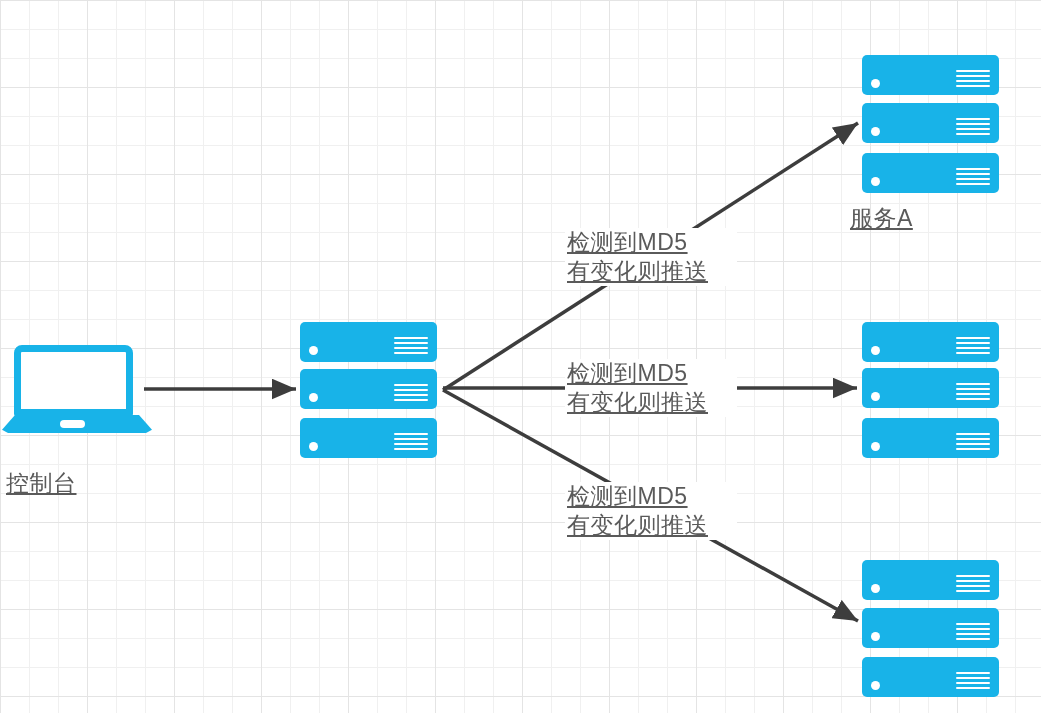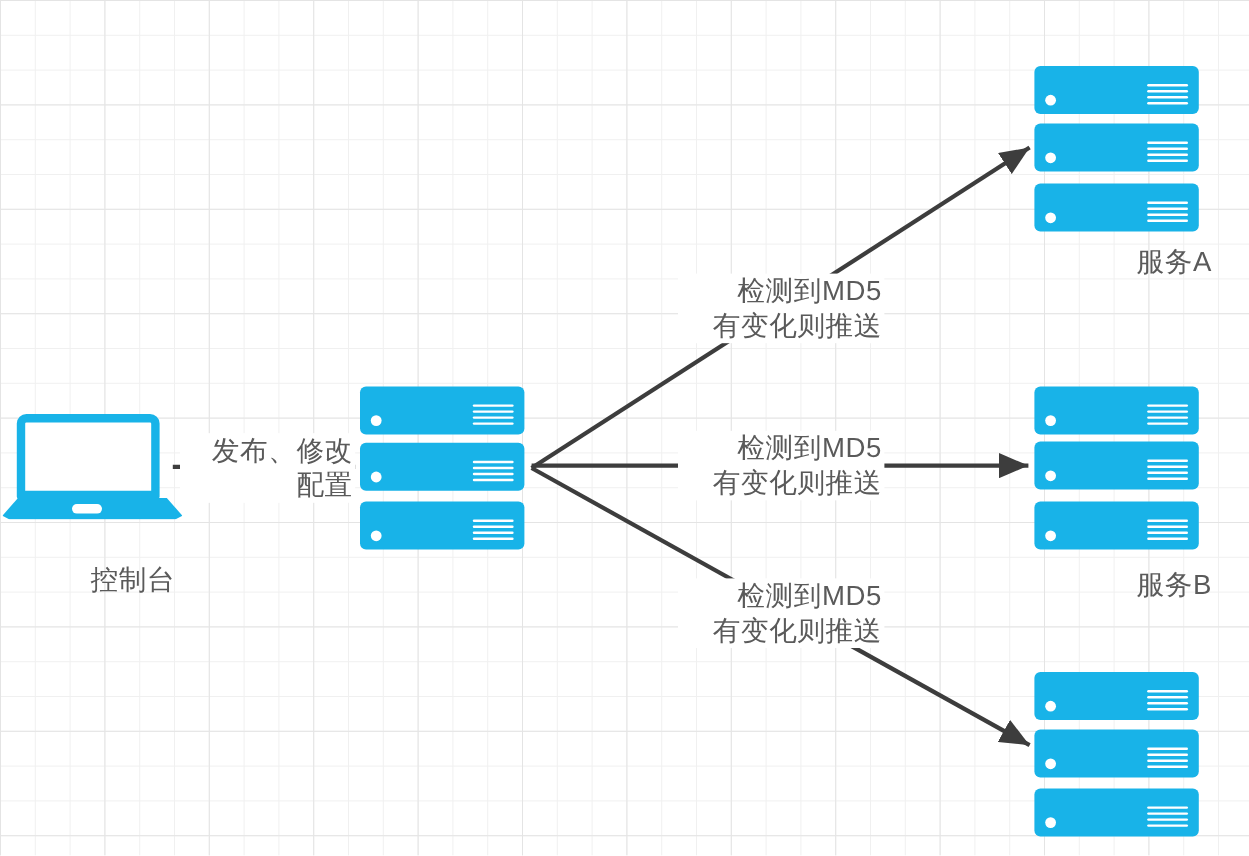--- a/index.html
+++ b/index.html
@@ -53,22 +53,22 @@
     clip-path:polygon(13px 0, calc(100% - 13px) 0, 100% 82%, 96% 100%, 4% 100%, 0 82%);
   }
   .laptop-notch{
     position:absolute;left:60px;top:420px;width:25px;height:8px;
     background:#ffffff;border-radius:4px;
   }
 
   
   .node-label,.edge-label{
     position:absolute;z-index:3;color:var(--text);
-    font-size:23px;line-height:29px;text-align:right;
-    white-space:pre-line;letter-spacing:0.5px;
+    font-size:23px;line-height:29px;text-align:left;
+    white-space:pre-line;letter-spacing:0.5px;text-decoration:underline;
   }
   .edge-label{background:var(--label-bg);padding:0 2px;}
 </style>
 </head>
 <body>
 
 <div class="canvas">
 
   <svg class="edges">
     <defs>
@@ -172,21 +172,20 @@
     <div class="server" style="top:96px">
       <span class="dot"></span>
       <span class="slots">
           <i></i>
           <i></i>
           <i></i>
           <i></i>
         </span>
     </div>
   </div>
-  <div class="node-label" style="left:850px;top:473px;width:160px">服务B</div>
 
   <div class="server-group" style="left:862px;top:560px;height:140px">
     <div class="server" style="top:0">
       <span class="dot"></span>
       <span class="slots">
           <i></i>
           <i></i>
           <i></i>
           <i></i>
         </span>
@@ -204,22 +203,20 @@
       <span class="dot"></span>
       <span class="slots">
           <i></i>
           <i></i>
           <i></i>
           <i></i>
         </span>
     </div>
   </div>
 
-  <div class="edge-label" style="left:150px;top:361px;width:146px">发布、修改
-配置</div>
   <div class="edge-label" style="left:565px;top:228px;width:172px">检测到MD5
 有变化则推送</div>
   <div class="edge-label" style="left:565px;top:359px;width:172px">检测到MD5
 有变化则推送</div>
   <div class="edge-label" style="left:565px;top:482px;width:172px">检测到MD5
 有变化则推送</div>
 
 </div>
 
 </body></html>

